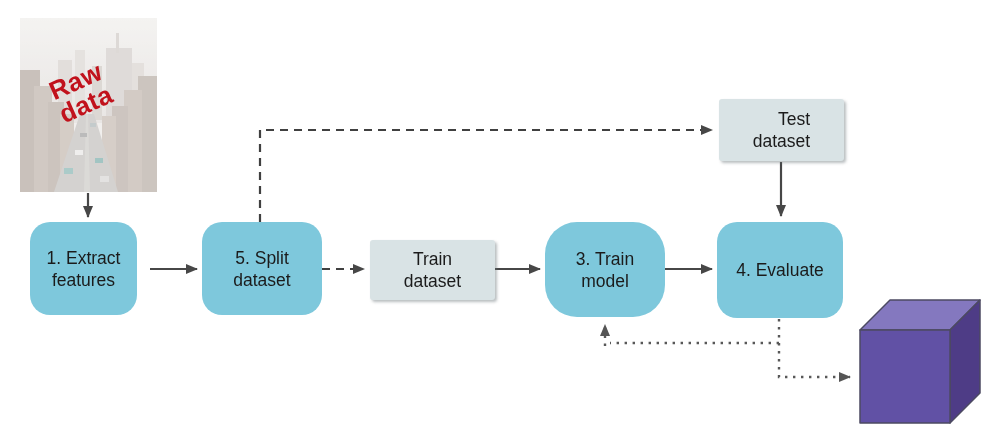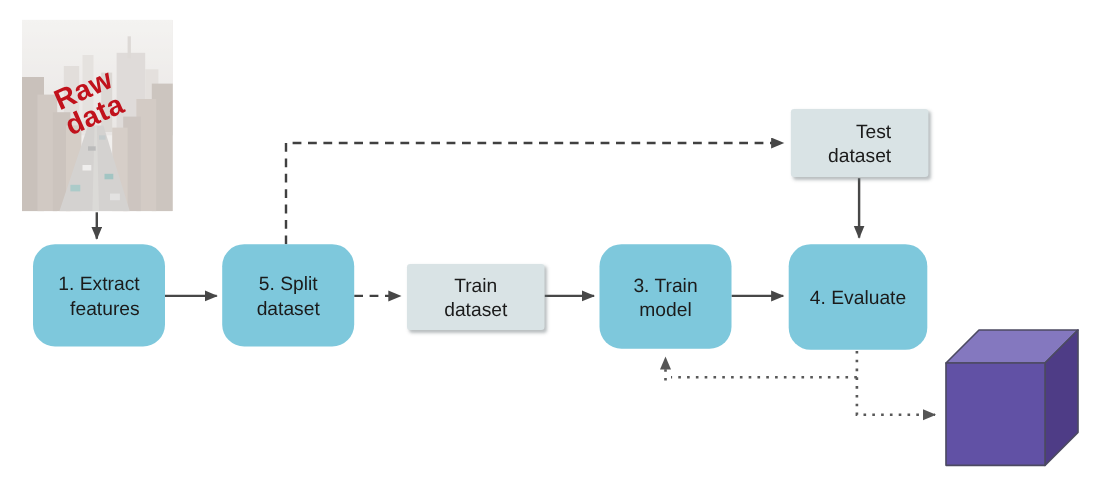--- a/index.html
+++ b/index.html
@@ -100,36 +100,36 @@
       <rect x="75" y="140" width="8" height="5" fill="#5f9b98"></rect>
       <rect x="80" y="158" width="9" height="6" fill="#cfcdcb"></rect>
       <rect x="70" y="105" width="6" height="4" fill="#9aa5a8"></rect>
 
       <rect width="137" height="174" fill="#ffffff" opacity="0.42"></rect>
     </svg>
     <div class="raw-label">Raw
 data</div>
   </div>
 
-  <div class="box process" style="left:30px;top:222px;width:120px;height:93px;text-align:right;">
+  <div class="box process" style="left:30px;top:222px;width:107px;height:93px;">
     <span class="box-label">1. Extract
 features</span>
   </div>
 
   <div class="box process" style="left:202px;top:222px;width:120px;height:93px;">
     <span class="box-label">5. Split
 dataset</span>
   </div>
 
   <div class="box dataset" style="left:370px;top:240px;width:125px;height:60px;justify-content:center;">
     <span class="box-label">Train
 dataset</span>
   </div>
 
-  <div class="box process" style="left:545px;top:222px;width:120px;height:95px;">
+  <div class="box process" style="left:545px;top:222px;width:120px;height:95px;border-radius:32px;">
     <span class="box-label">3. Train
 model</span>
   </div>
 
   <div class="box process" style="left:717px;top:222px;width:126px;height:96px;">
     <span class="box-label">4. Evaluate</span>
   </div>
 
   <div class="box dataset" style="left:719px;top:99px;width:125px;height:62px;text-align:right;">
     <span class="box-label">Test

